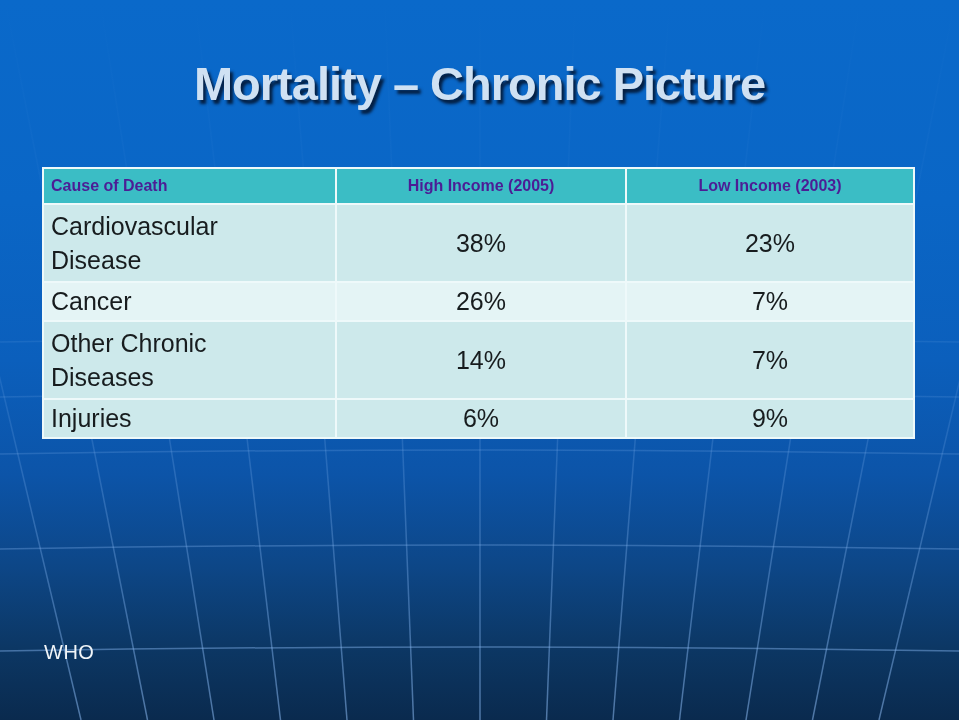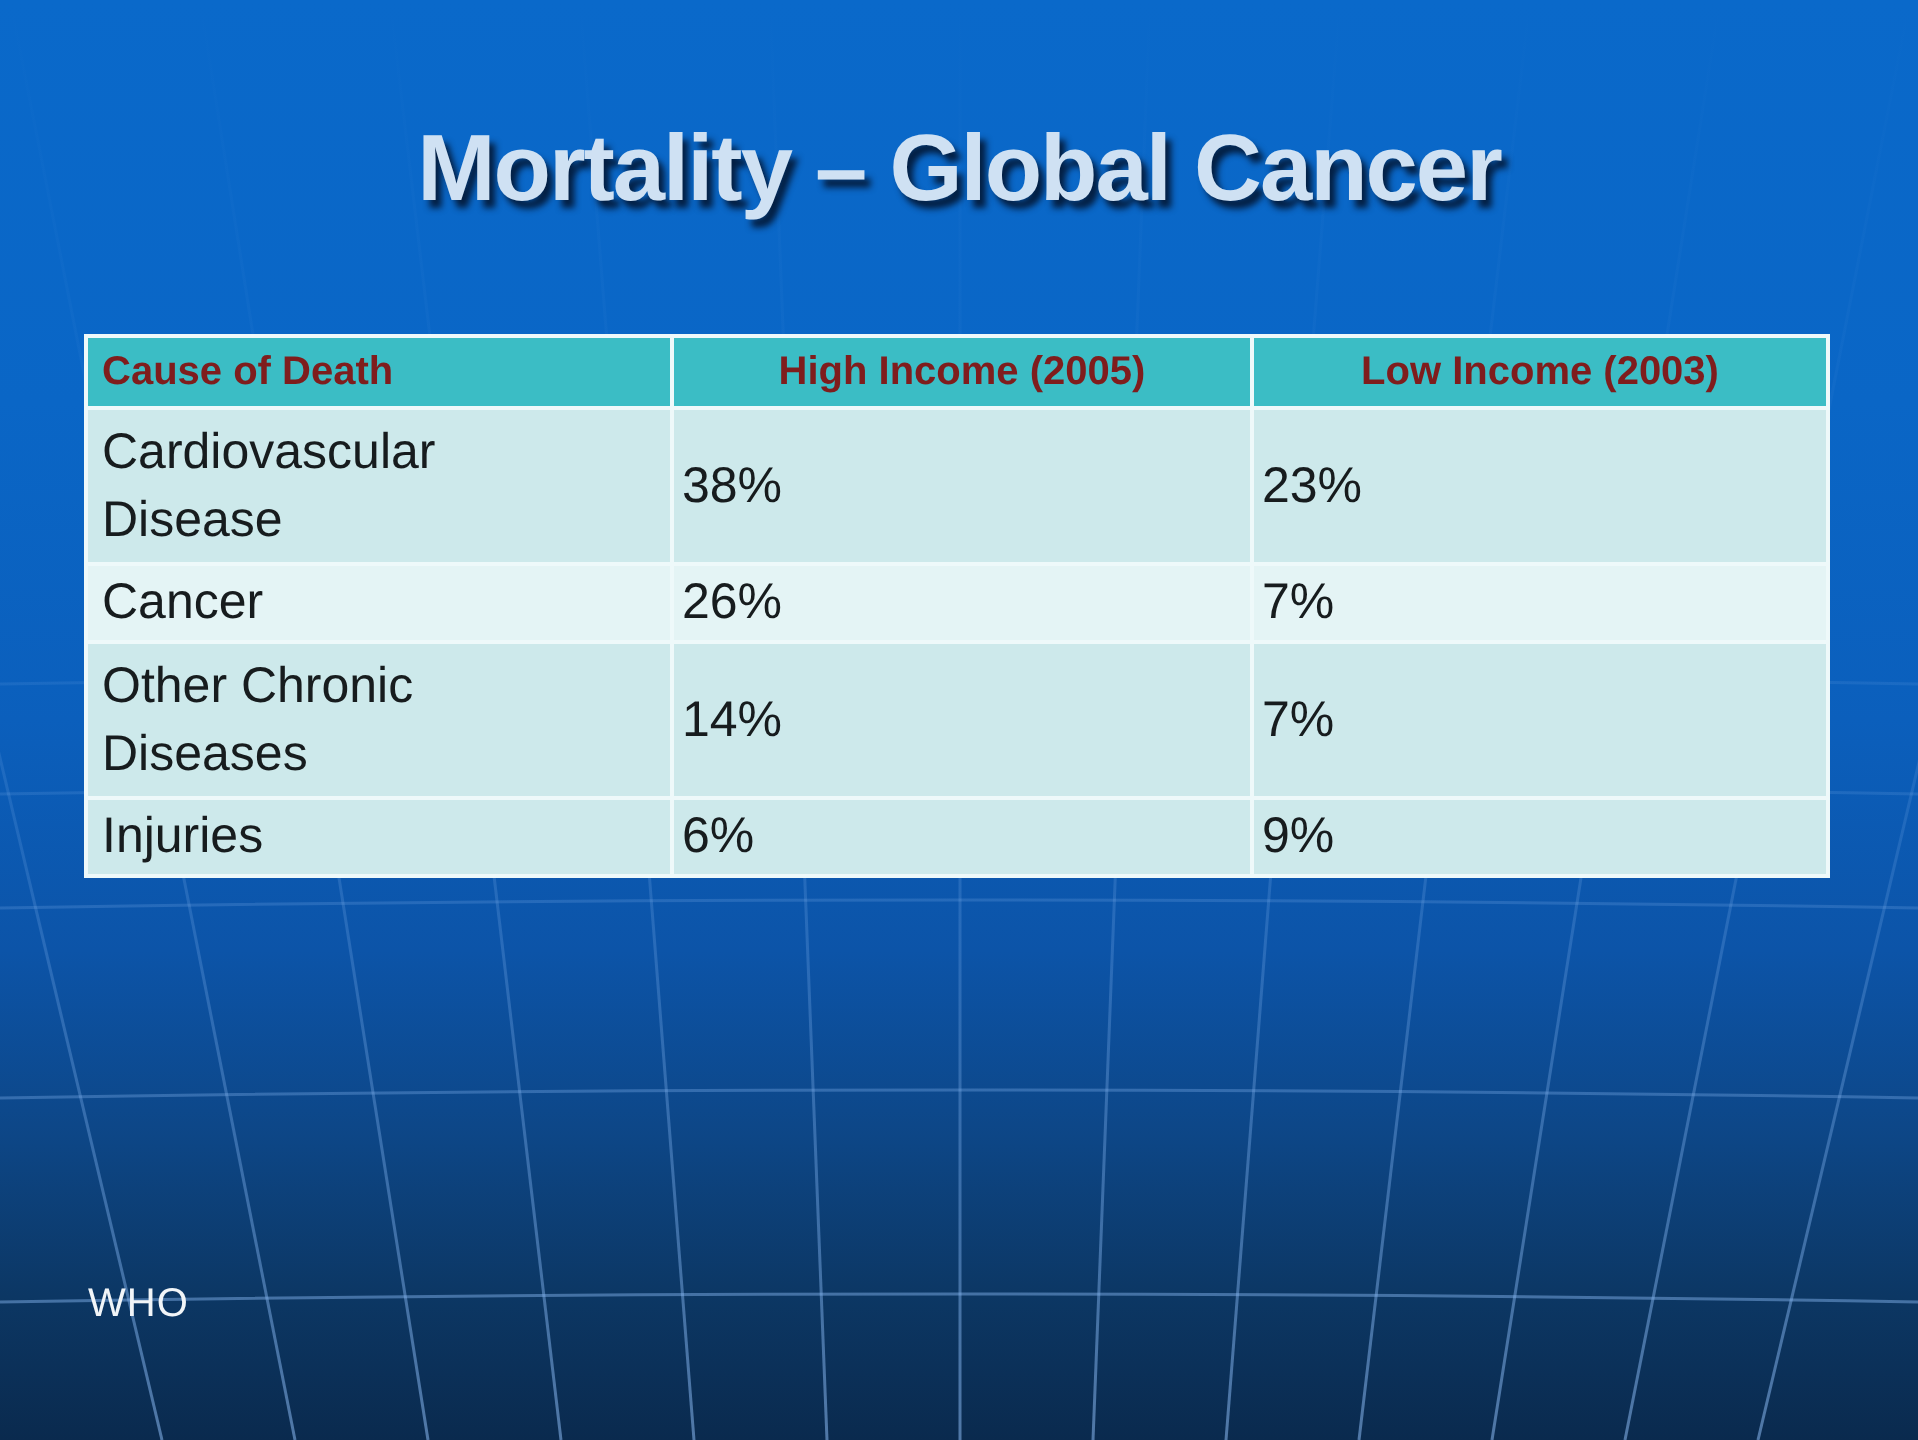--- a/index.html
+++ b/index.html
@@ -30,27 +30,27 @@
     color:#171c1e;
   }
   table.mortality th, table.mortality td{
     border:2px solid #eef9fa;
     padding:0 0 0 7px;
     overflow:hidden;
   }
   table.mortality th{
     background:#3bbdc5;
     font-weight:700;
-    color:#7f1d1d;
-    font-size:20px;
+    color:#4c1d95;
+    font-size:16px;
     text-align:left;
     height:34px;
   }
   table.mortality th.c-val{text-align:center;padding:0;}
-  table.mortality td.c-val{text-align:left;padding:4px;}
+  table.mortality td.c-val{text-align:center;padding:4px;}
   tr.r-short{height:20px;}
   tr.r-tall{height:78px;}
   tr.band-a td{background:#cde9eb;}
   tr.band-b td{background:#e4f4f5;}
   .wrap{display:inline-block;max-width:218px;line-height:1.38;vertical-align:middle;}
   .attribution{
     position:absolute;left:44px;top:641px;
     font-size:20px;color:#f1f5f8;letter-spacing:0.5px;
   }
 </style>
@@ -84,21 +84,21 @@
       <line x1="480" y1="0" x2="480" y2="720"></line>
       <line x1="575" y1="0" x2="546.5" y2="720"></line>
       <line x1="670" y1="0" x2="613" y2="720"></line>
       <line x1="765" y1="0" x2="679.5" y2="720"></line>
       <line x1="860" y1="0" x2="746" y2="720"></line>
       <line x1="955" y1="0" x2="812.5" y2="720"></line>
       <line x1="1050" y1="0" x2="879" y2="720"></line>
     </g>
   </svg>
 
-  <div class="title">Mortality – Global Cancer</div>
+  <div class="title">Mortality – Chronic Picture</div>
 
   <table class="mortality">
     <colgroup>
       <col style="width:293px">
         <col style="width:290px">
         <col style="width:288px">
     </colgroup>
     <thead>
       <tr>
         <th>Cause of Death</th>

